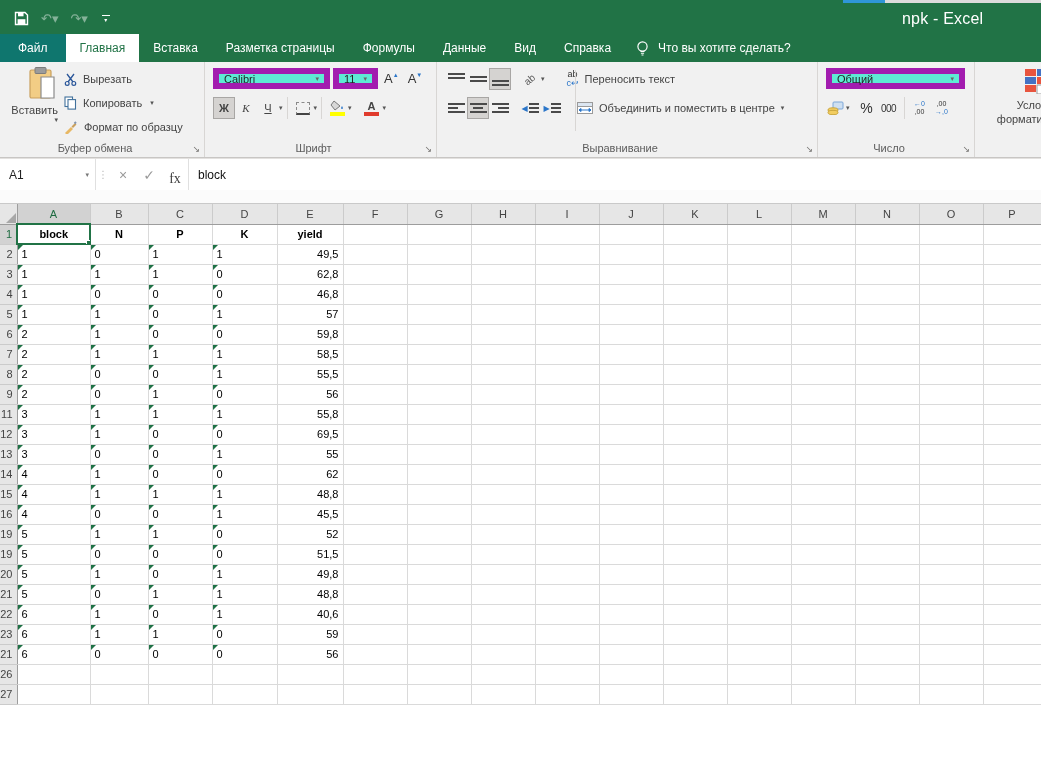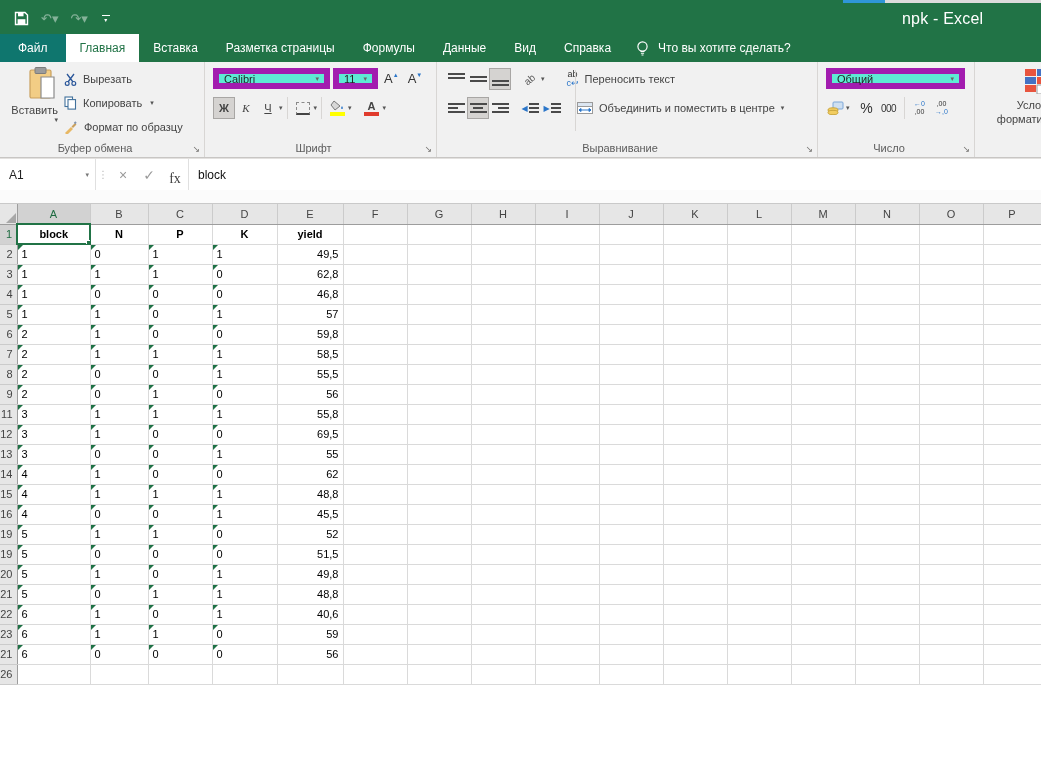--- a/index.html
+++ b/index.html
@@ -878,14 +878,33 @@
         <td class="cell"></td>
         <td class="cell"></td>
         <td class="cell"></td>
         <td class="cell"></td>
         <td class="cell"></td>
         <td class="cell"></td>
         <td class="cell"></td>
         <td class="cell"></td>
         <td class="cell"></td>
       </tr>
+      <tr>
+        <td class="rowh">27</td>
+        <td class="cell"></td>
+        <td class="cell"></td>
+        <td class="cell"></td>
+        <td class="cell"></td>
+        <td class="cell"></td>
+        <td class="cell"></td>
+        <td class="cell"></td>
+        <td class="cell"></td>
+        <td class="cell"></td>
+        <td class="cell"></td>
+        <td class="cell"></td>
+        <td class="cell"></td>
+        <td class="cell"></td>
+        <td class="cell"></td>
+        <td class="cell"></td>
+        <td class="cell"></td>
+      </tr>
     </tbody>
   </table>
 
 </body></html>

